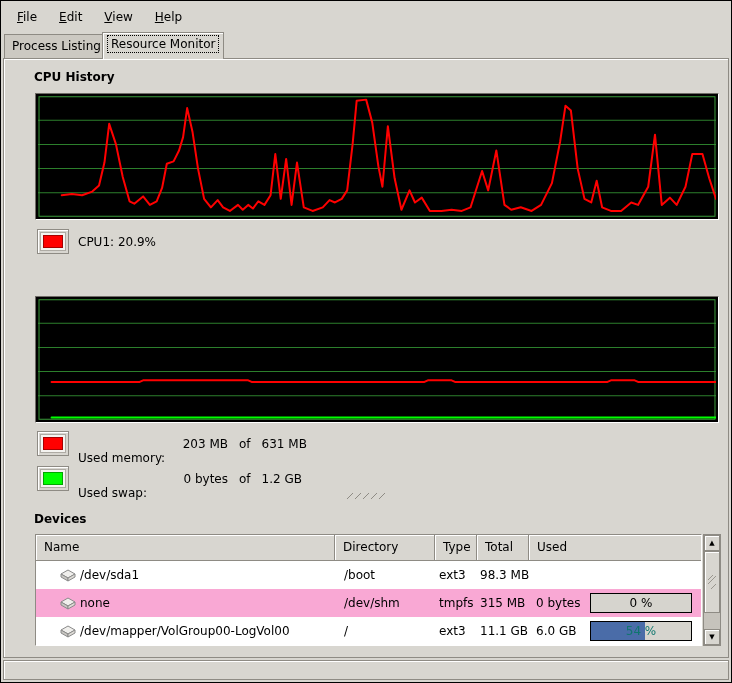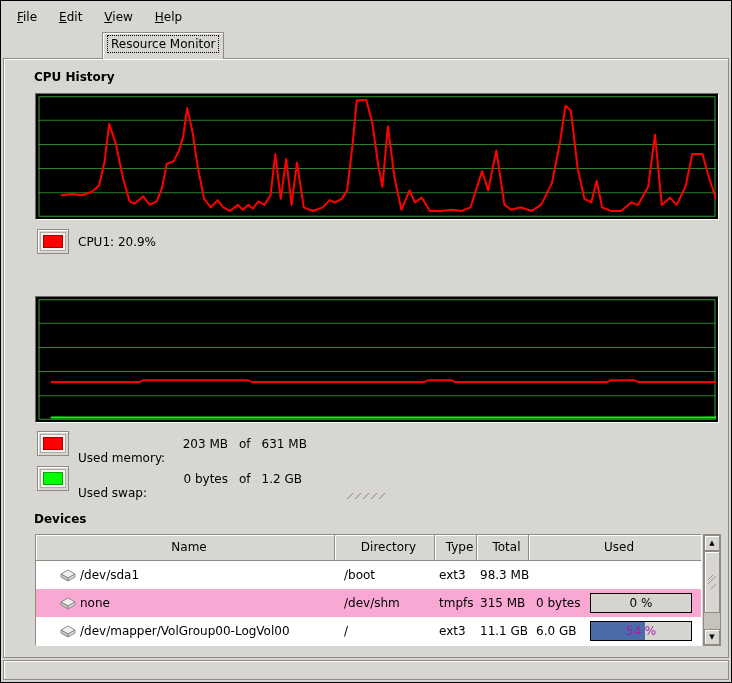--- a/index.html
+++ b/index.html
@@ -34,21 +34,21 @@
   .leg-label{width:98px;margin-top:28px;}
   .leg-val{width:52px;text-align:right;}
   .leg-of{margin:0 11px;text-align:center;}
   
   .grip{position:absolute;left:342px;top:431px;width:42px;height:10px;}
   
   .table{position:absolute;left:31px;top:475px;width:667px;height:112px;box-sizing:border-box;
     background:#fff;border:1px solid;border-color:#8e8b84 #ffffff #ffffff #8e8b84;overflow:hidden;}
   .thead{display:flex;height:26px;}
   .th{box-sizing:border-box;background:#d8d6d0;border-right:1px solid #8e8b84;border-bottom:1px solid #8e8b84;
-    box-shadow:inset 1px 1px 0 #fff;padding:5px 0 0 8px;overflow:hidden;white-space:nowrap;cursor:default;text-align:center;}
+    box-shadow:inset 1px 1px 0 #fff;padding:5px 0 0 8px;overflow:hidden;white-space:nowrap;cursor:default;}
   .th-name{width:299px;}.th-dir{width:100px;}.th-type{width:42px;}.th-total{width:52px;}
   .th-used{flex:1;border-right:none;}
   .tr{display:flex;height:28px;align-items:center;white-space:nowrap;}
   .tr-alt{background:#f9a8d4;}
   .td{box-sizing:border-box;overflow:hidden;}
   .td-name{width:299px;display:flex;align-items:center;padding-left:24px;}
   .td-name .icon{margin-right:4px;display:inline-flex;}
   .td-dir{width:100px;padding-left:9px;}
   .td-type{width:42px;padding-left:4px;}
   .td-total{width:52px;padding-left:3px;}
@@ -75,20 +75,21 @@
 
 <div class="window">
 
   <div class="menubar">
     <span class="menu-item"><span class="accel">F</span><span>ile</span></span>
     <span class="menu-item"><span class="accel">E</span><span>dit</span></span>
     <span class="menu-item"><span class="accel">V</span><span>iew</span></span>
     <span class="menu-item"><span class="accel">H</span><span>elp</span></span>
   </div>
 
+  <div class="tab tab-inactive">Process Listing</div>
   <div class="tab tab-active"><span class="focus">Resource Monitor</span></div>
 
   <div class="page">
 
     <div class="section-title" style="left:30px;top:11px;">CPU History</div>
 
     <div class="graph" style="left:31px;top:34px;width:684px;height:127px;">
       <svg class="chart-svg" viewBox="0 0 100 100" preserveAspectRatio="none">
           <line x1="0" y1="80" x2="100" y2="80" stroke="#2c7f2c" stroke-width="1" vector-effect="non-scaling-stroke"></line>
           <line x1="0" y1="60" x2="100" y2="60" stroke="#2c7f2c" stroke-width="1" vector-effect="non-scaling-stroke"></line>
@@ -218,21 +219,21 @@
           </span>
           <span>/dev/mapper/VolGroup00-LogVol00</span>
         </div>
         <div class="td td-dir">/</div>
         <div class="td td-type">ext3</div>
         <div class="td td-total">11.1 GB</div>
         <div class="td td-used">
           <span class="used-text">6.0 GB</span>
           <div class="pbar">
             <div class="pbar-fill" style="width: 54%; background: rgb(74, 108, 168);"></div>
-            <div class="pbar-label" style="color: #a21caf;">54 %</div>
+            <div class="pbar-label" style="color: #0f766e;">54 %</div>
           </div>
         </div>
       </div>
     </div>
 
     <div class="scrollbar">
       <div class="sb-btn sb-up">
           <span>▲</span>
         </div>
       <div class="sb-slider">

